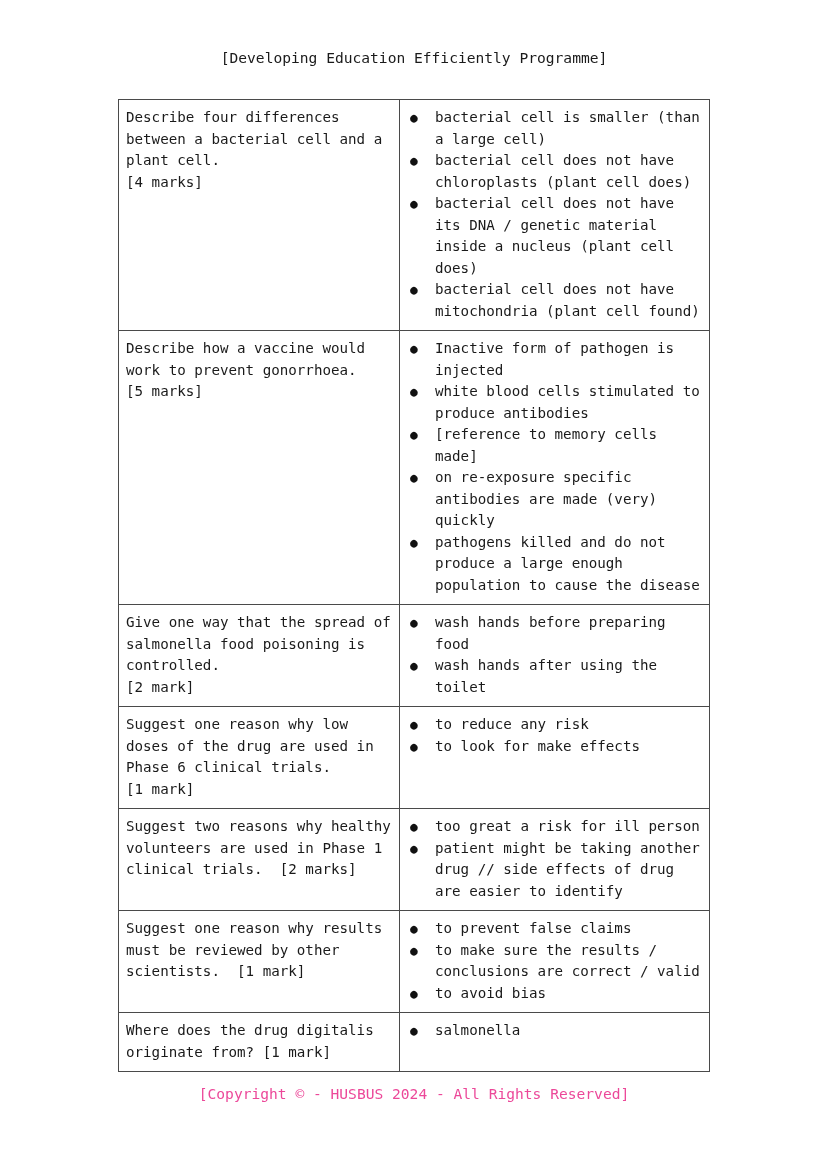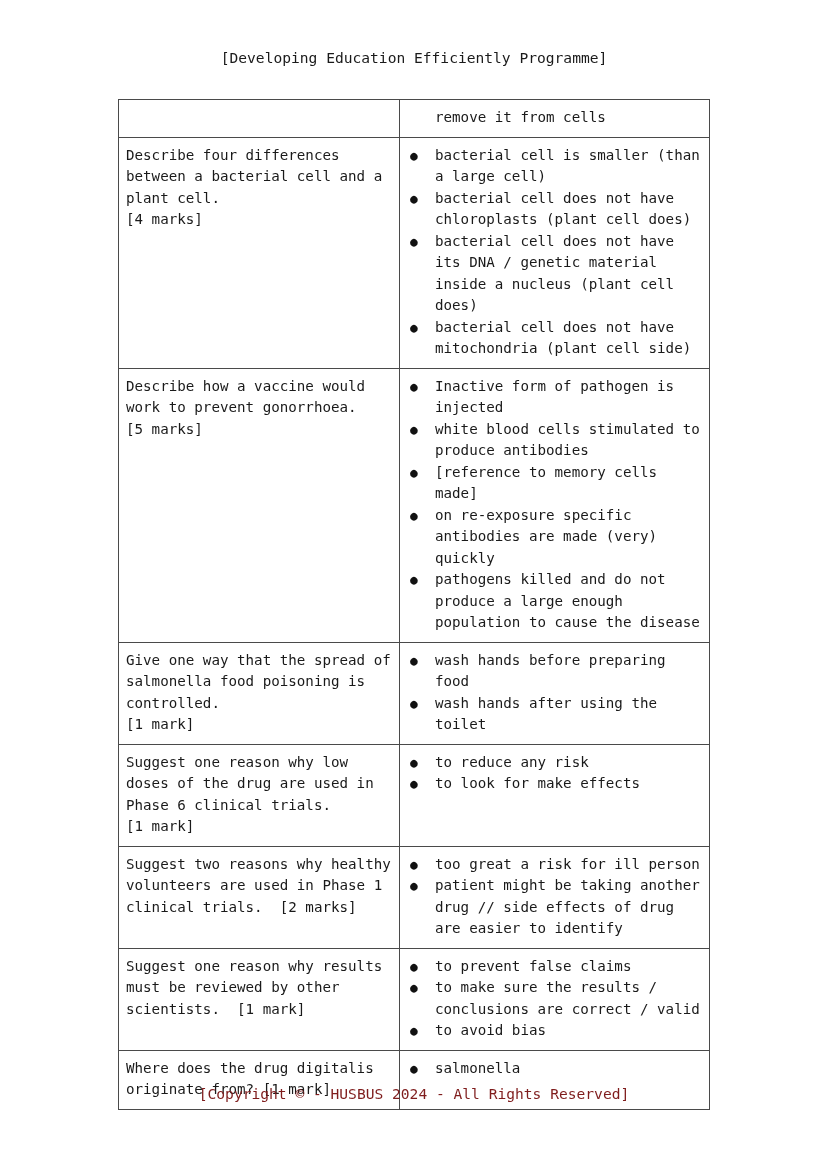--- a/index.html
+++ b/index.html
@@ -97,63 +97,51 @@
     color: #111;
   }
 
   .doc-footer {
     position: absolute;
     left: 0;
     top: 1085px;
     width: 828px;
     text-align: center;
     font-size: 14.6px;
-    color: #7f1d1d;
+    color: #ec4899;
     white-space: pre;
   }
 </style>
 </head>
 <body>
 
 <div class="page">
 
   <div class="doc-title">[Developing Education Efficiently Programme]</div>
 
   <table class="marksheet">
     <colgroup>
       <col class="col-q">
       <col class="col-a">
     </colgroup>
     <tbody>
         <tr>
           <td class="col-q">
             <div class="qcell">
-              <div class="qline"></div>
-            </div>
-          </td>
-          <td class="col-a">
-            <div class="acell">
-              <div class="plainline">remove it from cells</div>
-            </div>
-          </td>
-        </tr>
-        <tr>
-          <td class="col-q">
-            <div class="qcell">
               <div class="qline">Describe four differences between a bacterial cell and a plant cell.
 [4 marks]</div>
             </div>
           </td>
           <td class="col-a">
             <div class="acell">
               <ul class="bullets">
                 <li><span class="bullet-glyph">●</span><span>bacterial cell is smaller (than a large cell)</span></li>
                 <li><span class="bullet-glyph">●</span><span>bacterial cell does not have chloroplasts (plant cell does)</span></li>
                 <li><span class="bullet-glyph">●</span><span>bacterial cell does not have its DNA / genetic material inside a nucleus (plant cell does)</span></li>
-                <li><span class="bullet-glyph">●</span><span>bacterial cell does not have mitochondria (plant cell side)</span></li>
+                <li><span class="bullet-glyph">●</span><span>bacterial cell does not have mitochondria (plant cell found)</span></li>
               </ul>
             </div>
           </td>
         </tr>
         <tr>
           <td class="col-q">
             <div class="qcell">
               <div class="qline">Describe how a vaccine would work to prevent gonorrhoea.
 [5 marks]</div>
             </div>
@@ -167,21 +155,21 @@
                 <li><span class="bullet-glyph">●</span><span>on re-exposure specific antibodies are made (very) quickly</span></li>
                 <li><span class="bullet-glyph">●</span><span>pathogens killed and do not produce a large enough population to cause the disease</span></li>
               </ul>
             </div>
           </td>
         </tr>
         <tr>
           <td class="col-q">
             <div class="qcell">
               <div class="qline">Give one way that the spread of salmonella food poisoning is controlled.
-[1 mark]</div>
+[2 mark]</div>
             </div>
           </td>
           <td class="col-a">
             <div class="acell">
               <ul class="bullets">
                 <li><span class="bullet-glyph">●</span><span>wash hands before preparing food</span></li>
                 <li><span class="bullet-glyph">●</span><span>wash hands after using the toilet</span></li>
               </ul>
             </div>
           </td>

